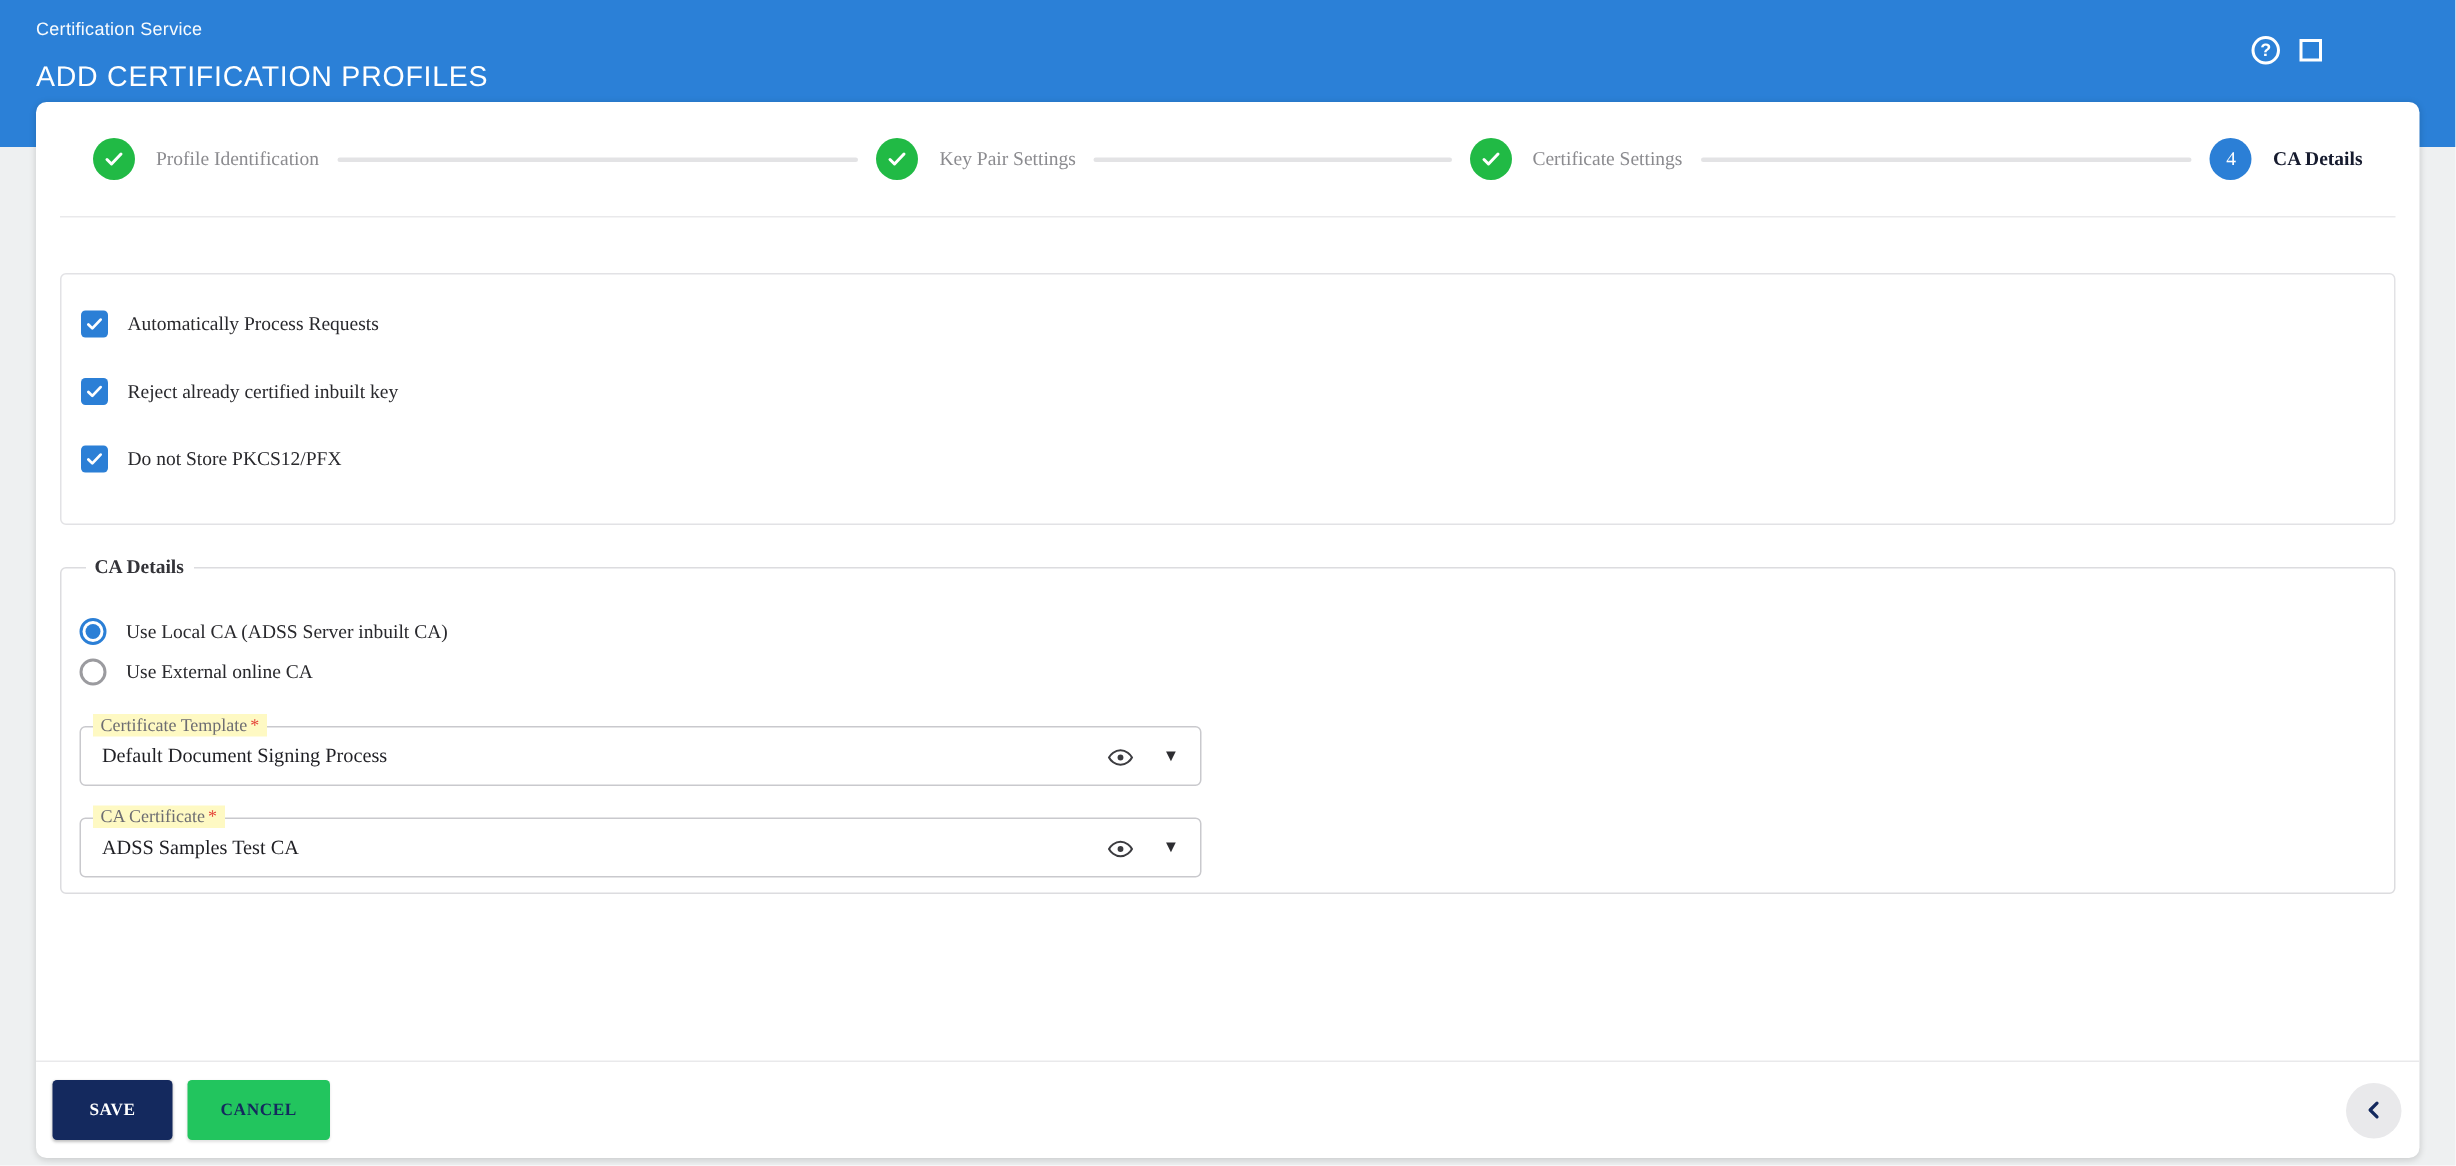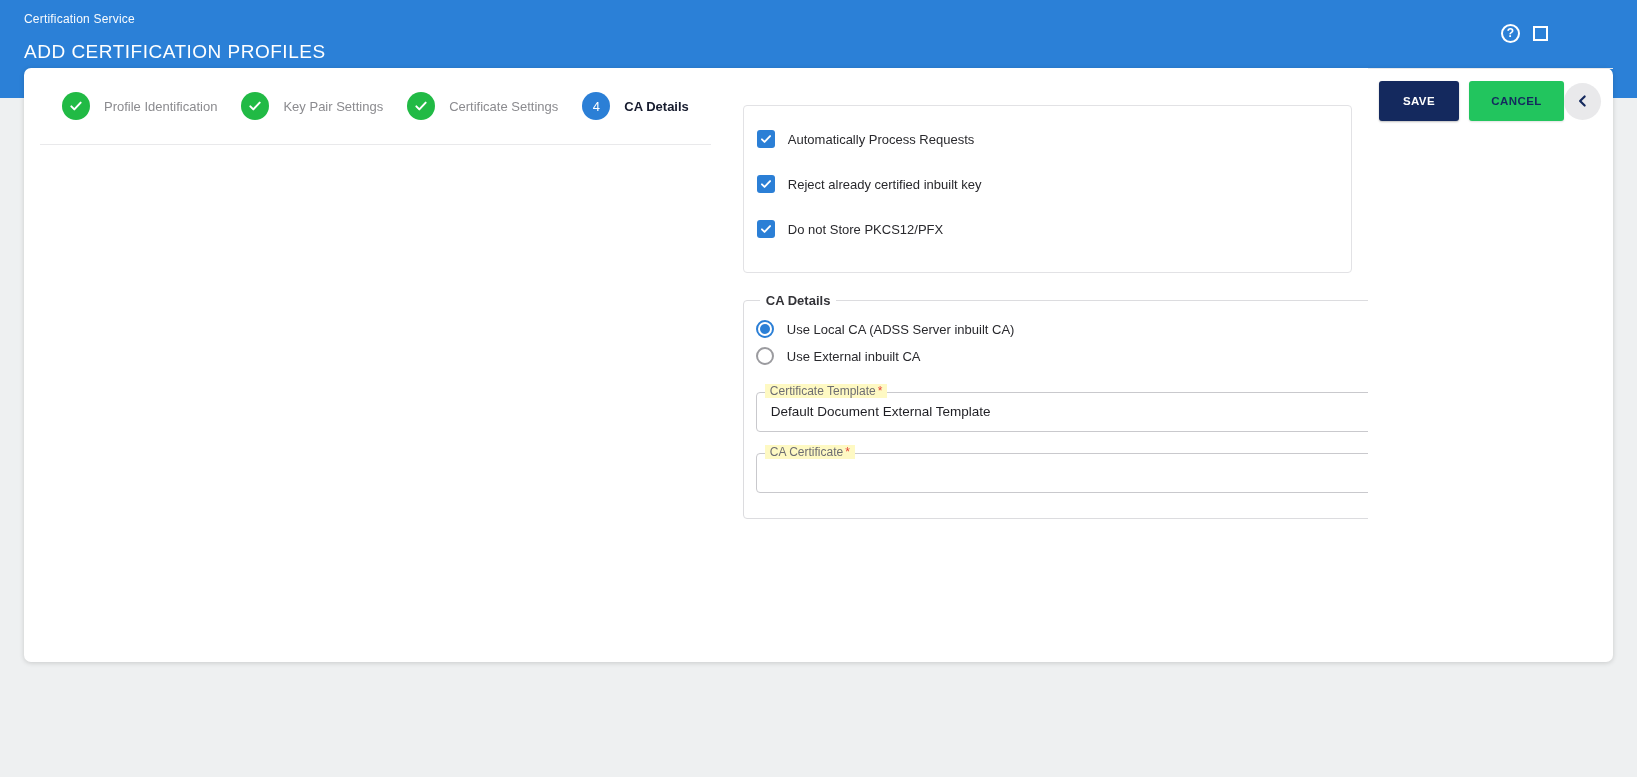--- a/index.html
+++ b/index.html
@@ -22,24 +22,24 @@
   .topbar-icons { position: absolute; top: 24px; right: 89px; display: flex; align-items: center; gap: 13px; }
   .help-icon {
     width: 19px; height: 19px; border: 2px solid #fff; border-radius: 50%;
     color: #fff; font-size: 12px; font-weight: 700; line-height: 15px; text-align: center;
     cursor: pointer;
   }
   .window-icon { width: 15px; height: 15px; border: 2px solid #fff; cursor: pointer; }
 
   
   .card {
-    position: absolute; top: 68px; left: 24px; width: 1589px; height: 594px;
+    position: absolute; top: 68px; left: 24px; width: 1589px; height: 704px;
     background: #fff; border-radius: 7px;
     box-shadow: 0 1px 5px rgba(0,0,0,.16);
-    display: flex; 
+    display: flex; flex-direction: column; font-family: Liberation Serif, serif;
   }
 
   
   .stepper {
     height: 77px; margin: 0 16px; padding: 0 22px;
     display: flex; align-items: center;
     border-bottom: 1px solid #e9e9eb;
     flex: none;
   }
   .step { display: flex; align-items: center; cursor: pointer; flex: none; }
@@ -72,21 +72,21 @@
   
   .ca-fieldset {
     margin-top: 20px; height: 226px;
     border: 1px solid #dcdcdf; border-radius: 4px;
     padding: 0 12px;
   }
   .ca-fieldset legend {
     font-size: 13px; font-weight: 600; color: #333338;
     padding: 0 6px; margin-left: 4px;
   }
-  .radio-group { margin-top: 12px; width: max-content; }
+  .radio-group { margin-top: 26px; width: max-content; }
   .radio-row { display: flex; align-items: center; margin-bottom: 9px; cursor: pointer; }
   .radio {
     width: 18px; height: 18px; border-radius: 50%; flex: none;
     display: flex; align-items: center; justify-content: center;
     border: 2px solid #9b9b9f; background: #fff;
   }
   .radio.selected { border-color: #2b7fd6; }
   .radio-dot { width: 10px; height: 10px; border-radius: 50%; background: #2b7fd6; }
   .radio-label { margin-left: 13px; font-size: 13px; color: #29292d; }
 
@@ -214,42 +214,43 @@
 
       <div class="radio-group">
         <div class="radio-row">
           <span class="radio selected">
               <span class="radio-dot"></span>
             </span>
           <span class="radio-label">Use Local CA (ADSS Server inbuilt CA)</span>
         </div>
         <div class="radio-row">
           <span class="radio"></span>
-          <span class="radio-label">Use External inbuilt CA</span>
+          <span class="radio-label">Use External online CA</span>
         </div>
       </div>
 
       <div class="select-field first">
         <span class="field-label">
           <span>Certificate Template</span><span class="req-mark">*</span>
         </span>
-        <span class="field-value">Default Document External Template</span>
+        <span class="field-value">Default Document Signing Process</span>
         <span class="eye-icon">
           <svg width="18" height="18" viewBox="0 0 24 24">
               <path d="M12 5.5C7 5.5 3.1 9.4 1.8 12c1.3 2.6 5.2 6.5 10.2 6.5s8.9-3.9 10.2-6.5C20.9 9.4 17 5.5 12 5.5z" fill="none" stroke="#3c3c40" stroke-width="1.8"></path>
               <circle cx="12" cy="12" r="2.6" fill="#3c3c40"></circle>
             </svg>
         </span>
         <span class="caret-icon">▼</span>
       </div>
 
       <div class="select-field second">
         <span class="field-label">
           <span>CA Certificate</span><span class="req-mark">*</span>
         </span>
+        <span class="field-value">ADSS Samples Test CA</span>
         <span class="eye-icon">
           <svg width="18" height="18" viewBox="0 0 24 24">
               <path d="M12 5.5C7 5.5 3.1 9.4 1.8 12c1.3 2.6 5.2 6.5 10.2 6.5s8.9-3.9 10.2-6.5C20.9 9.4 17 5.5 12 5.5z" fill="none" stroke="#3c3c40" stroke-width="1.8"></path>
               <circle cx="12" cy="12" r="2.6" fill="#3c3c40"></circle>
             </svg>
         </span>
         <span class="caret-icon">▼</span>
       </div>
     </fieldset>
 

